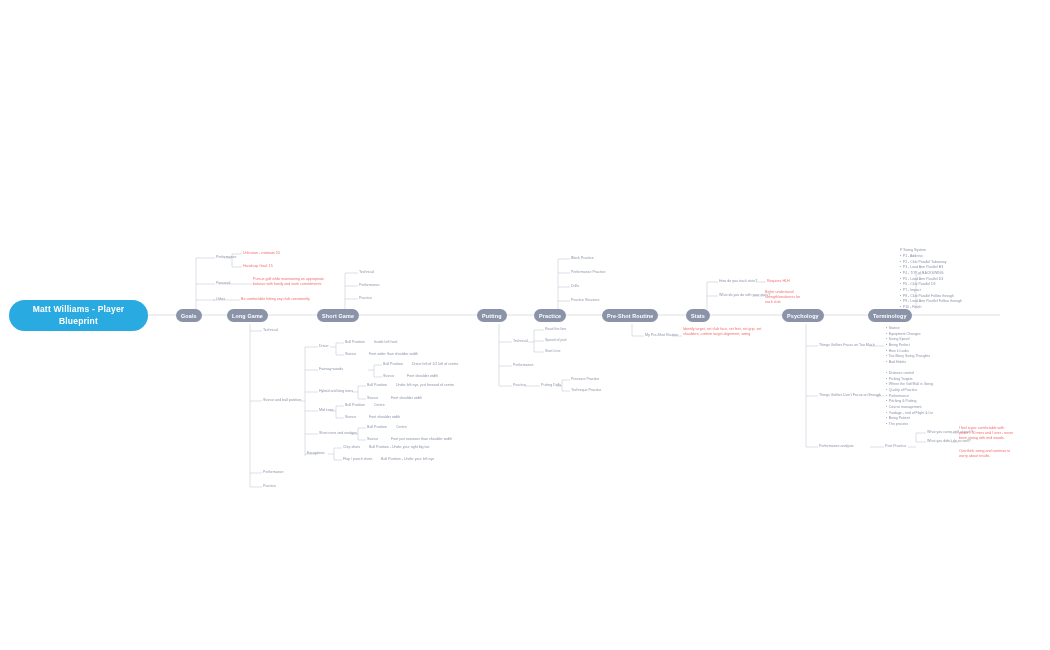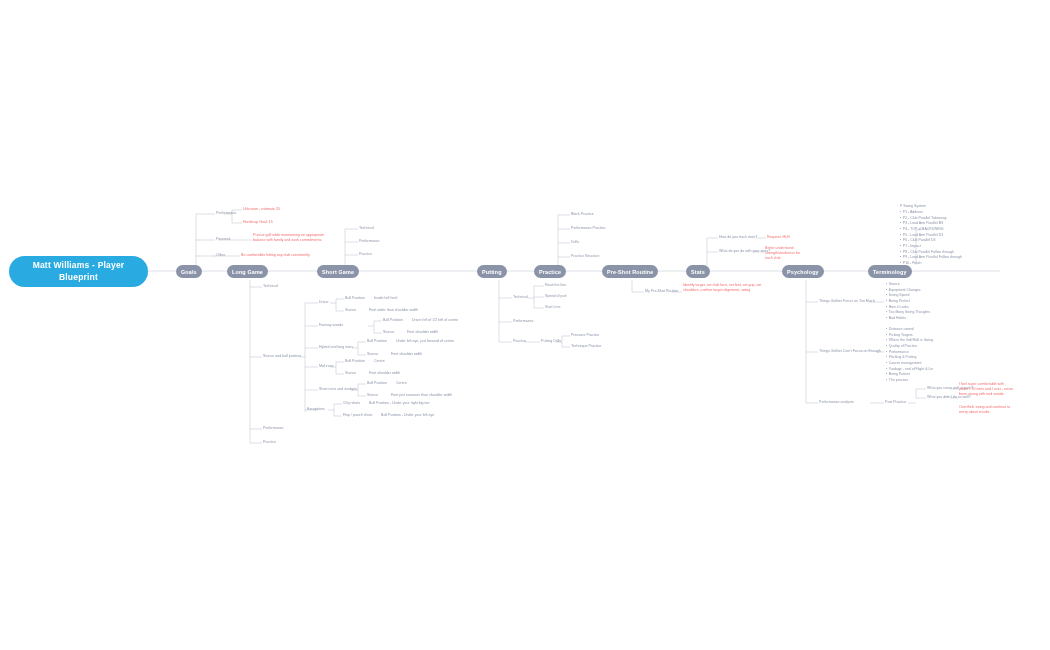--- a/index.html
+++ b/index.html
@@ -1,18 +1,18 @@
 <!DOCTYPE html>
 <html><head>
 <meta charset="utf-8">
 <style>
   html,body{margin:0;padding:0;background:#ffffff;}
   body{width:1050px;height:650px;position:relative;overflow:hidden;
        font-family:"Liberation Sans","DejaVu Sans",sans-serif;}
-  #canvas{position:absolute;inset:0;}
+  #canvas{position:absolute;inset:0;margin-top:44px;}
   svg.wires{position:absolute;left:0;top:0;width:1050px;height:650px;pointer-events:none;}
   .node{position:absolute;box-sizing:border-box;}
 
   
   .root{
     background:#29ABE2;color:#ffffff;border-radius:22px;
     display:flex;align-items:center;justify-content:center;text-align:center;
     font-weight:bold;font-size:8.5px;line-height:1.35;letter-spacing:.2px;
     padding:4px 8px;
   }

